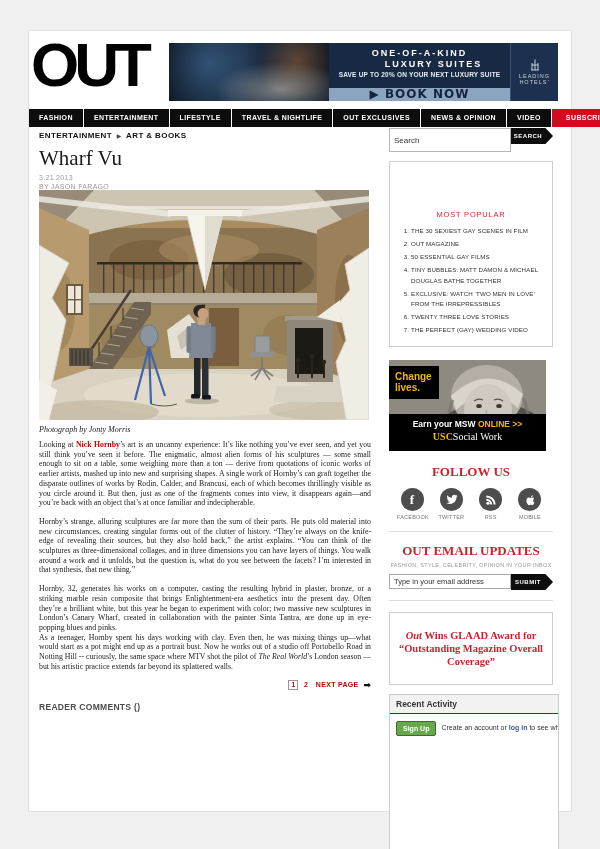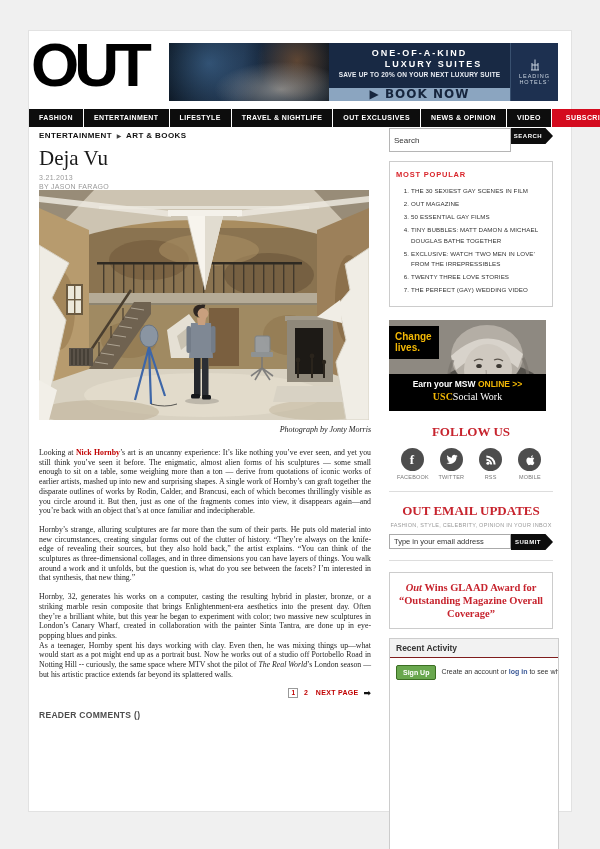--- a/index.html
+++ b/index.html
@@ -39,21 +39,21 @@
 
   
   .content { position:absolute; left:10px; top:100px; width:332px; }
   .breadcrumb { font-size:8px; font-weight:bold; color:#111; letter-spacing:.4px; }
   .breadcrumb .sep { color:#444; font-size:6px; font-family:"DejaVu Sans",sans-serif; padding:0 2px; }
   h1.title { font-family:"Liberation Serif",serif; font-weight:normal; font-size:21px; color:#1a1a1a;
              margin:6px 0 3px; }
   .date, .byline { font-size:7px; color:#999; letter-spacing:.3px; margin-top:2px; }
   .dek { font-family:"Liberation Serif",serif; font-size:11.5px; color:#333; margin:6px 0 8px; }
   .photo-wrap { width:330px; height:230px; overflow:hidden; background:#b39a70; }
-  .caption { font-family:"Liberation Serif",serif; font-style:italic; font-size:8px; color:#222; margin:5px 0 14px;text-align:right; }
+  .caption { font-family:"Liberation Serif",serif; font-style:italic; font-size:8px; color:#222; margin:5px 0 6px; }
   .body p { font-family:"Liberation Serif",serif; font-size:7.8px; line-height:9.7px; color:#222;
             text-align:justify; margin:0 0 9px; }
   .body p.tight { margin-bottom:0; }
   .body a.redlink { color:#c00000; font-weight:bold; text-decoration:none; cursor:pointer; }
   .pagination { text-align:right; margin-top:8px; font-size:7px; font-weight:bold; }
   .pg-box { display:inline-block; border:1px solid #999; color:#c00000; padding:0 2px; line-height:8px;
             font-size:6.5px; margin-right:4px; cursor:pointer; }
   .pg-num { color:#c00000; margin-right:6px; cursor:pointer; }
   .pg-next { color:#c00000; letter-spacing:.3px; cursor:pointer; }
   .pg-arrow { color:#111; font-family:"DejaVu Sans",sans-serif; font-size:9px; vertical-align:-1px; margin-left:3px; cursor:pointer; }
@@ -61,21 +61,21 @@
 
   
   .sidebar { position:absolute; left:360px; top:97px; width:164px; }
   .search-row { display:flex; height:24px; }
   .search-input { flex:1; border:1px solid #b5b5b5; font-size:8px; padding:0 4px;
                   font-family:"Liberation Sans",sans-serif; color:#333; outline:none; }
   .arrow-btn { width:42px; height:16px; background:#0d0d0d; color:#fff; border:none; font-size:6px;
                font-weight:bold; letter-spacing:.5px; cursor:pointer; padding-right:8px;
                clip-path:polygon(0 0,82% 0,100% 50%,82% 100%,0 100%); font-family:"Liberation Sans",sans-serif; }
   .mp-box { margin-top:9px; border:1px solid #ccc; padding:8px 6px 8px 6px; }
-  .mp-title { text-align:left; color:#d9252b; font-size:7.5px; font-weight:bold; letter-spacing:.8px; }
+  .mp-title { text-align:center; color:#d9252b; font-size:7.5px; font-weight:normal; letter-spacing:.8px;margin-top:40px; }
   .mp-box ol { margin:7px 0 0 15px; }
   .mp-box li { font-size:6.2px; color:#333; line-height:10.5px; margin-bottom:2.5px; letter-spacing:.1px; cursor:pointer; }
   .usc-ad { margin-top:13px; width:157px; height:91px; position:relative; cursor:pointer; }
   .usc-label { position:absolute; left:0; top:6px; background:#000; color:#f2b705; font-weight:bold;
                font-size:10px; line-height:11px; padding:5px 7px 6px 6px; }
   .usc-band { position:absolute; left:0; bottom:0; width:100%; height:37px; background:#000;
               text-align:center; padding-top:5px; }
   .usc-cta { color:#fff; font-size:8.5px; font-weight:bold; }
   .usc-cta .gold { color:#f2b705; }
   .usc-brand { font-family:"Liberation Serif",serif; font-size:10px; margin-top:2px; color:#fff; }
@@ -88,21 +88,21 @@
   .icon-circle { width:23px; height:23px; border-radius:50%; background:#4d4d4d; margin:0 auto;
                  display:flex; align-items:center; justify-content:center; color:#fff; }
   .icon-circle .f { font-family:"Liberation Serif",serif; font-weight:bold; font-size:13px; }
   .icon-label { font-size:5.5px; color:#777; margin-top:3px; letter-spacing:.2px; }
   .divider { border-top:1px solid #ddd; margin:11px 0; }
   .email-sub { text-align:center; font-size:5.5px; color:#999; letter-spacing:.3px; margin-top:3px; }
   .email-row { display:flex; height:15px; margin-top:6px; }
   .email-input { flex:1; border:1px solid #aaa; font-size:7.5px; padding:0 4px; color:#333; outline:none;
                  font-family:"Liberation Sans",sans-serif; }
   .email-input::placeholder, .search-input::placeholder { color:#333; opacity:1; }
-  .glaad-box { border:1px solid #ccc; padding:8px 8px; text-align:center;
+  .glaad-box { border:1px solid #ccc; padding:16px 8px; text-align:center;
                font-family:"Liberation Serif",serif; font-weight:bold; font-size:10.5px;
                line-height:13px; color:#c7242e; cursor:pointer; }
   .fb-widget { margin-top:9px; width:170px; border:1px solid #ccc; background:#fff; height:215px;
                display:flex; flex-direction:column; overflow:hidden; }
   .fb-header { background:#f2f2f2; border-bottom:1px solid #7f1d1d; font-size:8.5px; font-weight:bold;
                color:#333; padding:4px 6px; }
   .fb-body { padding:7px 6px; display:flex; align-items:flex-start; white-space:nowrap; overflow:hidden; }
   .fb-signup { background:#69a74e; border:1px solid #3b6e22; color:#fff; font-size:7px; font-weight:bold;
                padding:3px 6px; border-radius:2px; margin-right:5px; cursor:pointer; }
   .fb-text { font-size:7px; color:#333; line-height:14px; }
@@ -147,21 +147,21 @@
     <div class="nav-item">VIDEO</div>
     <div class="nav-item subscribe">SUBSCRIBE</div>
   </div>
 
   <div class="content">
     <div class="breadcrumb">
       <span>ENTERTAINMENT</span>
       <span class="sep">▶</span>
       <span>ART &amp; BOOKS</span>
     </div>
-    <h1 class="title">Deja Vu</h1>
+    <h1 class="title">Wharf Vu</h1>
     <div class="date">3.21.2013</div>
     <div class="byline">BY JASON FARAGO</div>
 
     <div class="photo-wrap">
       <svg viewBox="0 0 330 230" width="330" height="230">
         <rect width="330" height="230" fill="#a98d60"></rect>
         <rect x="50" y="38" width="230" height="80" fill="#8a7350"></rect>
         <ellipse cx="110" cy="70" rx="40" ry="20" fill="#6b5335" opacity=".5"></ellipse>
         <ellipse cx="230" cy="85" rx="45" ry="22" fill="#5e4a30" opacity=".45"></ellipse>
         <ellipse cx="170" cy="60" rx="50" ry="16" fill="#a98e63" opacity=".6"></ellipse>

